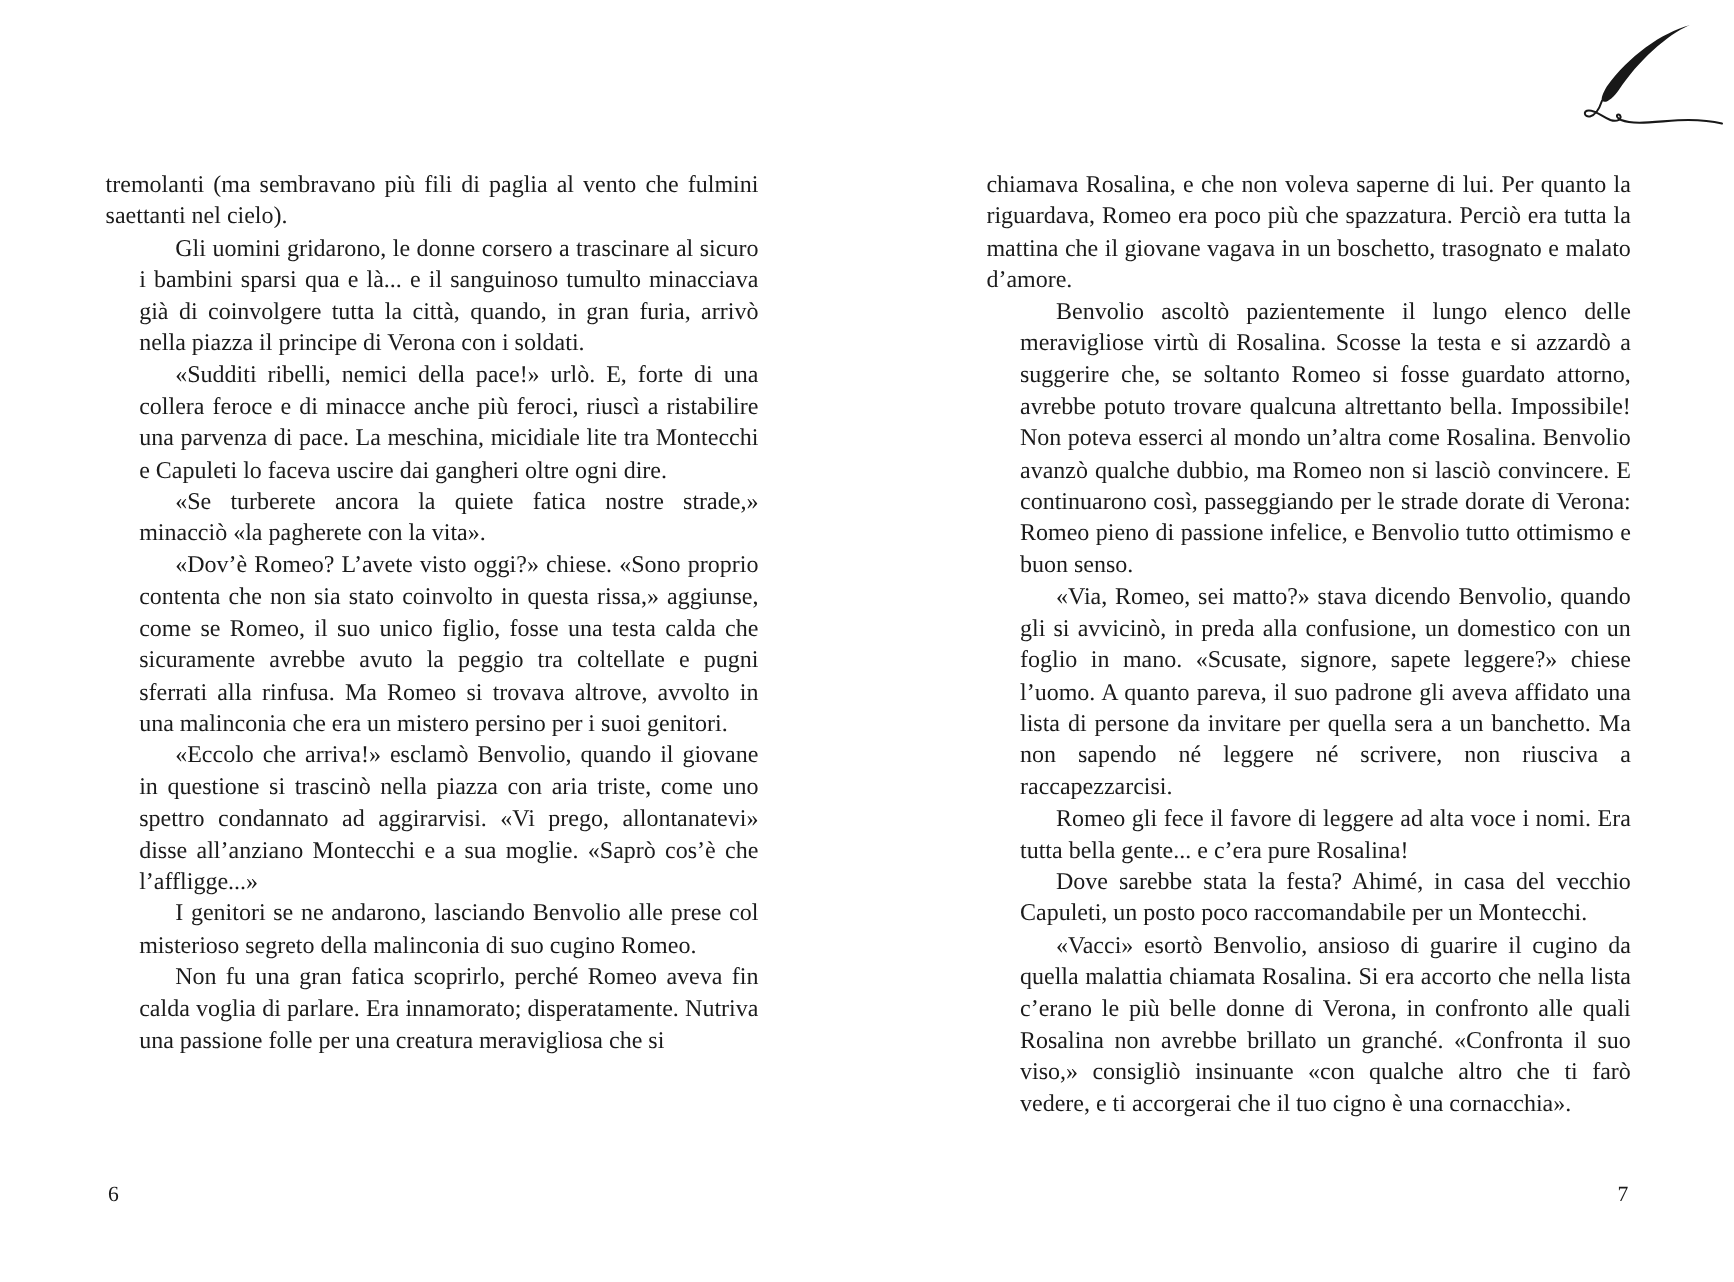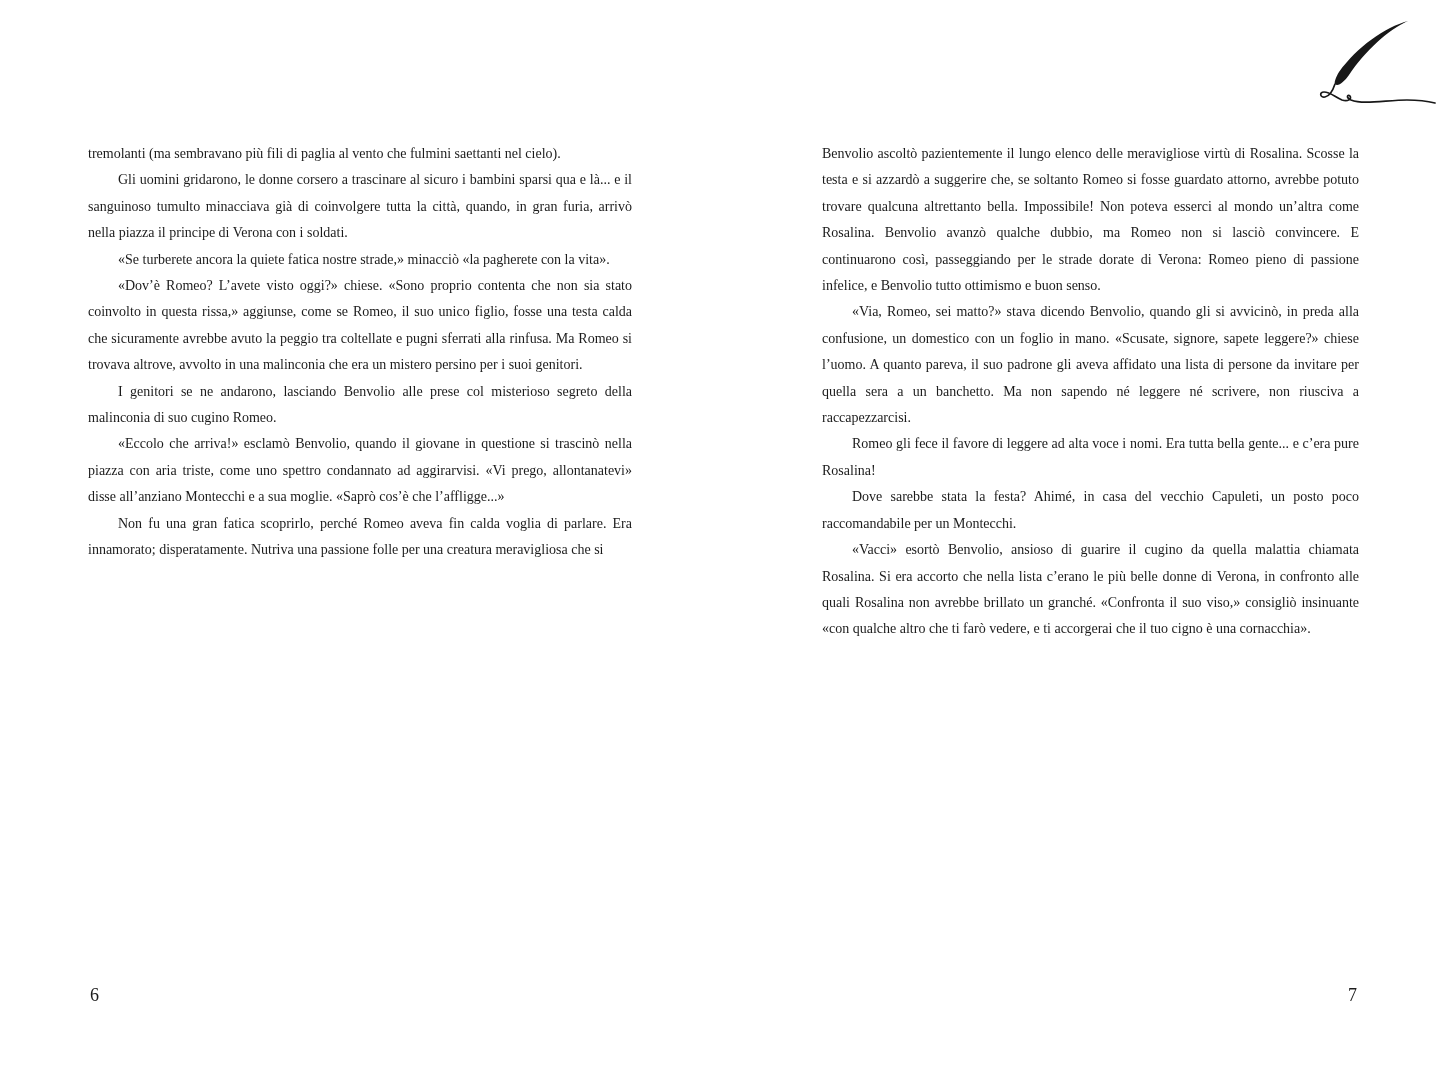--- a/index.html
+++ b/index.html
@@ -21,28 +21,28 @@
     height: 94px;
   }
   .page {
     position: absolute;
     top: 141px;
   }
   .page--left  { left: 88px;  width: 544px; }
   .page--right { left: 822px; width: 537px; }
   .page-text p {
     margin: 0;
-    font-size: 14px;
+    font-size: 20px;
     line-height: 26.4px;
     text-align: justify;
     text-justify: inter-word;
     hyphens: auto;
     -webkit-hyphens: auto;
   }
-  .page-text p:not(:first-child) { text-indent: 30px; }
+  .page-text p:not(:first-child) { text-indent: 30px; margin-left: 28px; }
   .page-number {
     position: absolute;
     top: 985px;
     font-size: 18px;
     color: #1b1b1b;
   }
   .page-number--left  { left: 90px; }
   .page-number--right { right: 88px; }
 </style>
 </head>
@@ -56,30 +56,32 @@
 
   <path d="M92 12 C84 22 74 33 64 44 M80 20 C72 30 62 41 54 51" stroke="#ffffff" stroke-width="0.6" fill="none" opacity="0.6"></path>
 
   <path d="M30 68 C28 74 25 80 20 81 C15 82 14 76 19 76 C25 76 30 81 37 84 C43 86 47 83 45 80 C43 78 40 81 46 84 C58 89 82 84 102 84 C113 84 122 85 130 87" fill="none" stroke="#181818" stroke-width="1.7" stroke-linecap="round"></path>
 </svg>
 
 <div class="page page--left">
   <div class="page-text" lang="it">
       <p>tremolanti (ma sembravano più fili di paglia al vento che fulmini saettanti nel cielo).</p>
       <p>Gli uomini gridarono, le donne corsero a trascinare al sicuro i bambini sparsi qua e là... e il sanguinoso tumulto minacciava già di coinvolgere tutta la città, quando, in gran furia, arrivò nella piazza il principe di Verona con i soldati.</p>
+      <p>«Sudditi ribelli, nemici della pace!» urlò. E, forte di una collera feroce e di minacce anche più feroci, riuscì a ristabilire una parvenza di pace. La meschina, micidiale lite tra Montecchi e Capuleti lo faceva uscire dai gangheri oltre ogni dire.</p>
       <p>«Se turberete ancora la quiete fatica nostre strade,» minacciò «la pagherete con la vita».</p>
       <p>«Dov’è Romeo? L’avete visto oggi?» chiese. «Sono proprio contenta che non sia stato coinvolto in questa rissa,» aggiunse, come se Romeo, il suo unico figlio, fosse una testa calda che sicuramente avrebbe avuto la peggio tra coltellate e pugni sferrati alla rinfusa. Ma Romeo si trovava altrove, avvolto in una malinconia che era un mistero persino per i suoi genitori.</p>
+      <p>«Eccolo che arriva!» esclamò Benvolio, quando il giovane in questione si trascinò nella piazza con aria triste, come uno spettro condannato ad aggirarvisi. «Vi prego, allontanatevi» disse all’anziano Montecchi e a sua moglie. «Saprò cos’è che l’affligge...»</p>
       <p>I genitori se ne andarono, lasciando Benvolio alle prese col misterioso segreto della malinconia di suo cugino Romeo.</p>
-      <p>«Eccolo che arriva!» esclamò Benvolio, quando il giovane in questione si trascinò nella piazza con aria triste, come uno spettro condannato ad aggirarvisi. «Vi prego, allontanatevi» disse all’anziano Montecchi e a sua moglie. «Saprò cos’è che l’affligge...»</p>
       <p>Non fu una gran fatica scoprirlo, perché Romeo aveva fin calda voglia di parlare. Era innamorato; disperatamente. Nutriva una passione folle per una creatura meravigliosa che si</p>
     </div>
 </div>
 
 <div class="page page--right">
   <div class="page-text" lang="it">
+      <p>chiamava Rosalina, e che non voleva saperne di lui. Per quanto la riguardava, Romeo era poco più che spazzatura. Perciò era tutta la mattina che il giovane vagava in un boschetto, trasognato e malato d’amore.</p>
       <p>Benvolio ascoltò pazientemente il lungo elenco delle meravigliose virtù di Rosalina. Scosse la testa e si azzardò a suggerire che, se soltanto Romeo si fosse guardato attorno, avrebbe potuto trovare qualcuna altrettanto bella. Impossibile! Non poteva esserci al mondo un’altra come Rosalina. Benvolio avanzò qualche dubbio, ma Romeo non si lasciò convincere. E continuarono così, passeggiando per le strade dorate di Verona: Romeo pieno di passione infelice, e Benvolio tutto ottimismo e buon senso.</p>
       <p>«Via, Romeo, sei matto?» stava dicendo Benvolio, quando gli si avvicinò, in preda alla confusione, un domestico con un foglio in mano. «Scusate, signore, sapete leggere?» chiese l’uomo. A quanto pareva, il suo padrone gli aveva affidato una lista di persone da invitare per quella sera a un banchetto. Ma non sapendo né leggere né scrivere, non riusciva a raccapezzarcisi.</p>
       <p>Romeo gli fece il favore di leggere ad alta voce i nomi. Era tutta bella gente... e c’era pure Rosalina!</p>
       <p>Dove sarebbe stata la festa? Ahimé, in casa del vecchio Capuleti, un posto poco raccomandabile per un Montecchi.</p>
       <p>«Vacci» esortò Benvolio, ansioso di guarire il cugino da quella malattia chiamata Rosalina. Si era accorto che nella lista c’erano le più belle donne di Verona, in confronto alle quali Rosalina non avrebbe brillato un granché. «Confronta il suo viso,» consigliò insinuante «con qualche altro che ti farò vedere, e ti accorgerai che il tuo cigno è una cornacchia».</p>
     </div>
 </div>
 
 <div class="page-number page-number--left">6</div>
 

